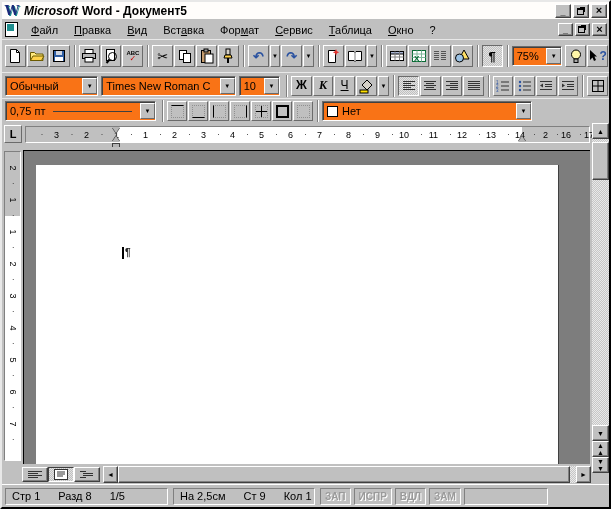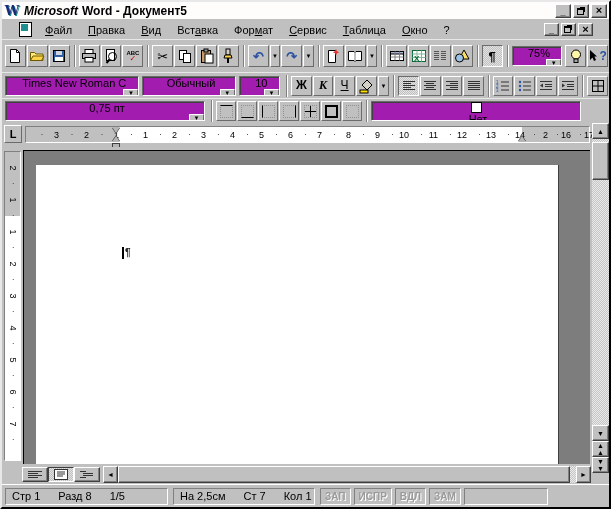--- a/index.html
+++ b/index.html
@@ -15,21 +15,21 @@
   .tbrand{font:bold italic 12px "Liberation Sans",sans-serif;margin-right:4px;}
   .ttext{font:bold 12px "Liberation Sans",sans-serif;}
   .wbtns{margin-left:auto;display:flex;gap:2px;}
   .wbtn{width:16px;height:14px;background:#c0c0c0;border:1px solid;border-color:#fff #404040 #404040 #fff;
         box-shadow:inset -1px -1px 0 #808080;display:flex;align-items:flex-end;justify-content:center;
         font:bold 9px "Liberation Sans",sans-serif;line-height:10px;padding:0;}
   .wbtn.close{align-items:center;font-size:11px;line-height:11px;}
   .restore-glyph{width:7px;height:7px;border:1px solid #000;border-top-width:2px;background:#c0c0c0;box-shadow:2px -2px 0 -1px #000;margin-bottom:2px;margin-right:2px;}
 
   
-  .menubar{top:18px;height:19px;display:flex;align-items:center;padding:0 16px;}
+  .menubar{top:18px;height:19px;display:flex;align-items:center;padding:0 2px;}
   .docicon{width:13px;height:15px;background:#fff;border:1px solid #000;margin:0 5px 0 1px;position:relative;}
   .docicon::after{content:"";position:absolute;left:1px;top:1px;width:7px;height:7px;background:#1f8f8f;}
   .menus{display:flex;align-items:center;gap:0;}
   .menu{padding:2px 8px;font-size:11px;color:#000;white-space:nowrap;}
   .menu .ul{text-decoration:underline;}
   .menubar .wbtns .wbtn{width:15px;height:13px;}
 
   
   .bar{display:flex;align-items:center;padding-left:3px;border-top:1px solid #e8e8e8;}
   .std{top:37px;height:33px;}
@@ -50,22 +50,22 @@
   .un{text-decoration:underline;}
   .abc{display:flex;flex-direction:column;align-items:center;line-height:6px;}
   .abc b{font-size:6px;letter-spacing:0;}
   .abc i{font-style:normal;color:#c00;font-size:8px;}
   .copy-ic{position:relative;width:12px;height:13px;}
   .copy-ic i,.copy-ic b{position:absolute;width:8px;height:10px;background:#fff;border:1px solid #000;}
   .copy-ic i{left:0;top:0;} .copy-ic b{left:4px;top:3px;}
   .qhelp{display:flex;align-items:center;gap:1px;}
   .qhelp b{color:#2a52a0;font-size:12px;}
 
-  .combo{height:20px;display:flex;align-items:center;background:#a21caf;border:1px solid;border-color:#6b6b6b #fff #fff #6b6b6b;
-         box-shadow:inset 1px 1px 0 #404040;font-size:11px;padding-left:4px;margin-right:3px;position:relative;white-space:nowrap;overflow:hidden;flex-direction:column;}
+  .combo{height:20px;display:flex;align-items:center;background:#f97316;border:1px solid;border-color:#6b6b6b #fff #fff #6b6b6b;
+         box-shadow:inset 1px 1px 0 #404040;font-size:11px;padding-left:4px;margin-right:3px;position:relative;white-space:nowrap;overflow:hidden;}
   .combo .arrow{margin-left:auto;min-width:15px;height:16px;background:#c0c0c0;border:1px solid;border-color:#fff #6b6b6b #6b6b6b #fff;
          display:flex;align-items:center;justify-content:center;font-size:6px;padding:0;}
   .previewline{flex:1;height:1px;background:#404040;margin:0 8px;}
   .swatch{width:11px;height:11px;background:#fff;border:1px solid #000;margin-right:4px;flex:none;}
 
   .bbtn{width:20px;height:20px;background:#c0c0c0;border:1px solid;border-color:#fff #6b6b6b #6b6b6b #fff;
         display:flex;align-items:center;justify-content:center;padding:0;margin-right:1px;}
   .bbox{width:13px;height:13px;border:1px dotted #909090;position:relative;}
   .bbox.top{border-top:1px solid #000;} .bbox.bottom{border-bottom:1px solid #000;}
   .bbox.left{border-left:1px solid #000;} .bbox.right{border-right:1px solid #000;}
@@ -328,26 +328,26 @@
       <span class="qhelp">
         <svg width="10" height="14" viewBox="0 0 10 14">
             <path d="M2 1v10l2.5-2.5L6 12l2-1-1.6-3.4H9z" fill="#000"></path>
           </svg>
         <b>?</b>
       </span>
     </button>
   </div>
 
   <div class="row bar fmt">
+    <span class="combo" style="width:95px">
+      <span>Обычный</span>
+      <span class="arrow">▼</span>
+    </span>
     <span class="combo" style="width:137px">
       <span>Times New Roman C</span>
-      <span class="arrow">▼</span>
-    </span>
-    <span class="combo" style="width:95px">
-      <span>Обычный</span>
       <span class="arrow">▼</span>
     </span>
     <span class="combo" style="width:42px">
       <span>10</span>
       <span class="arrow">▼</span>
     </span>
     <span class="sep"></span>
     <button class="tbtn small">
         <span class="glyph bld" style="font-size:12px">Ж</span>
       </button>
@@ -419,21 +419,21 @@
     <span class="sep"></span>
     <button class="tbtn small">
       <svg width="14" height="14" viewBox="0 0 14 14">
           <rect x="1.5" y="1.5" width="11" height="11" fill="none" stroke="#000"></rect>
           <path d="M7 1.5v11M1.5 7h11" stroke="#000"></path>
         </svg>
     </button>
   </div>
 
   <div class="row bar brd">
-    <span class="combo" style="width:200px">
+    <span class="combo" style="width:151px">
       <span>0,75 пт</span>
       <span class="previewline"></span>
       <span class="arrow">▼</span>
     </span>
     <span class="sep"></span>
     <button class="bbtn">
         <span class="bbox top"></span>
       </button>
     <button class="bbtn">
         <span class="bbox bottom"></span>
@@ -633,21 +633,21 @@
   </div>
 
   <div class="row statusbar">
     <span class="panel" style="width:163px">
       <span>Стр 1</span>
       <span>Разд 8</span>
       <span>1/5</span>
     </span>
     <span class="panel" style="width:142px">
       <span>На 2,5см</span>
-      <span>Ст 7</span>
+      <span>Ст 9</span>
       <span>Кол 1</span>
     </span>
     <span style="display:flex">
         <span class="ind">ЗАП</span>
         <span class="ind">ИСПР</span>
         <span class="ind">ВДЛ</span>
         <span class="ind">ЗАМ</span>
       </span>
     <span class="emptypanel"></span>
   </div>

